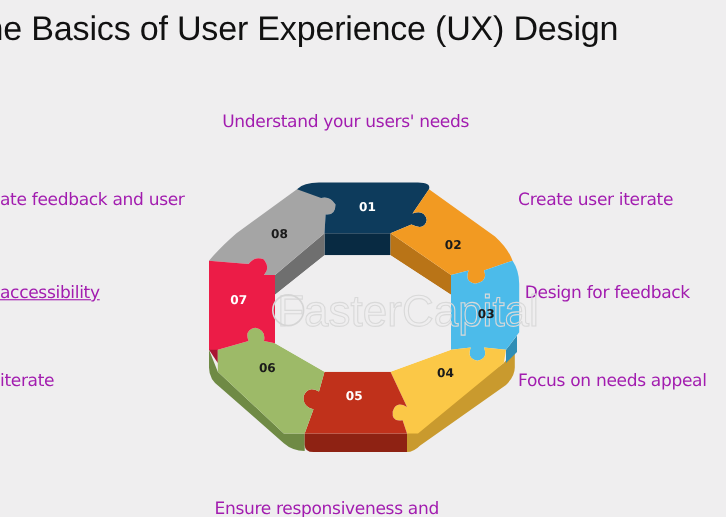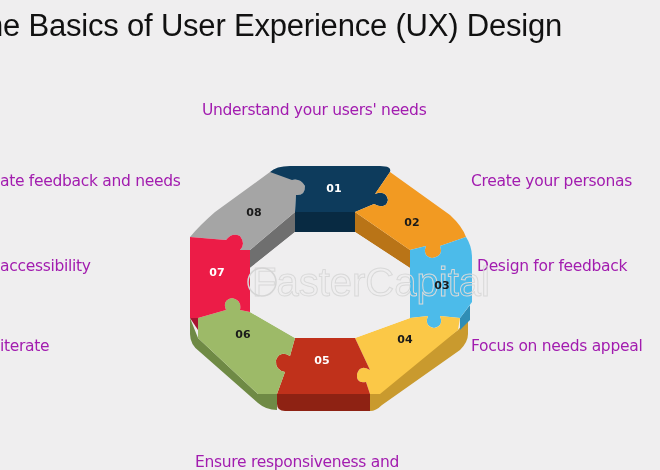--- a/index.html
+++ b/index.html
@@ -26,27 +26,27 @@
   svg.ring { position: absolute; left: 0; top: 0; }
   .num { font-family: "DejaVu Sans", sans-serif; font-weight: bold; font-size: 11px; }
   .wm { font-family: "Liberation Sans", sans-serif; font-size: 40px; fill: none; stroke: #d9d9d9; stroke-width: 1; }
 </style>
 </head>
 <body>
 
 <div class="title">he Basics of User Experience (UX) Design</div>
 
 <div class="label" style="left:202px; top:101px;">Understand your users' needs</div>
-<div class="label" style="left:471px; top:172px;">Create your personas</div>
+<div class="label" style="left:471px; top:172px;">Create user iterate</div>
 <div class="label" style="left:477px; top:257px;">Design for feedback</div>
 <div class="label" style="left:471px; top:337px;">Focus on needs appeal</div>
 <div class="label wrap" style="left:195px; top:404px; width:240px;">Ensure responsiveness and adaptability</div>
 <div class="label" style="left:0px; top:337px;">iterate</div>
-<div class="label" style="left:0px; top:257px;">accessibility</div>
-<div class="label" style="left:0px; top:172px;">ate feedback and needs</div>
+<div class="label" style="left:0px; top:257px;text-decoration:underline;">accessibility</div>
+<div class="label" style="left:0px; top:172px;">ate feedback and user</div>
 
 <svg class="ring" width="660" height="470" viewBox="0 0 660 470">
 
   <g>
     <path d="M190,318 L190,334 Q190,345 200,352 L258,403 Q266,410 277,410 L277,394 L258,394 L198,338 Z" fill="#6f8a45"></path>
     <path d="M190,240 L190,318 L198,330 L198,245 Z" fill="#a81432"></path>
     <path d="M277,394 L370,394 L370,411 L285,411 Q277,411 277,404 Z" fill="#8e2213"></path>
     <path d="M370,394 L458,330 L468,318 L468,334 Q468,342 460,350 L382,405 Q376,411 370,411 Z" fill="#c99a2e"></path>
     <path d="M460,318 L470,305 L470,320 L460,330 Z" fill="#2f8db5"></path>
   </g>

